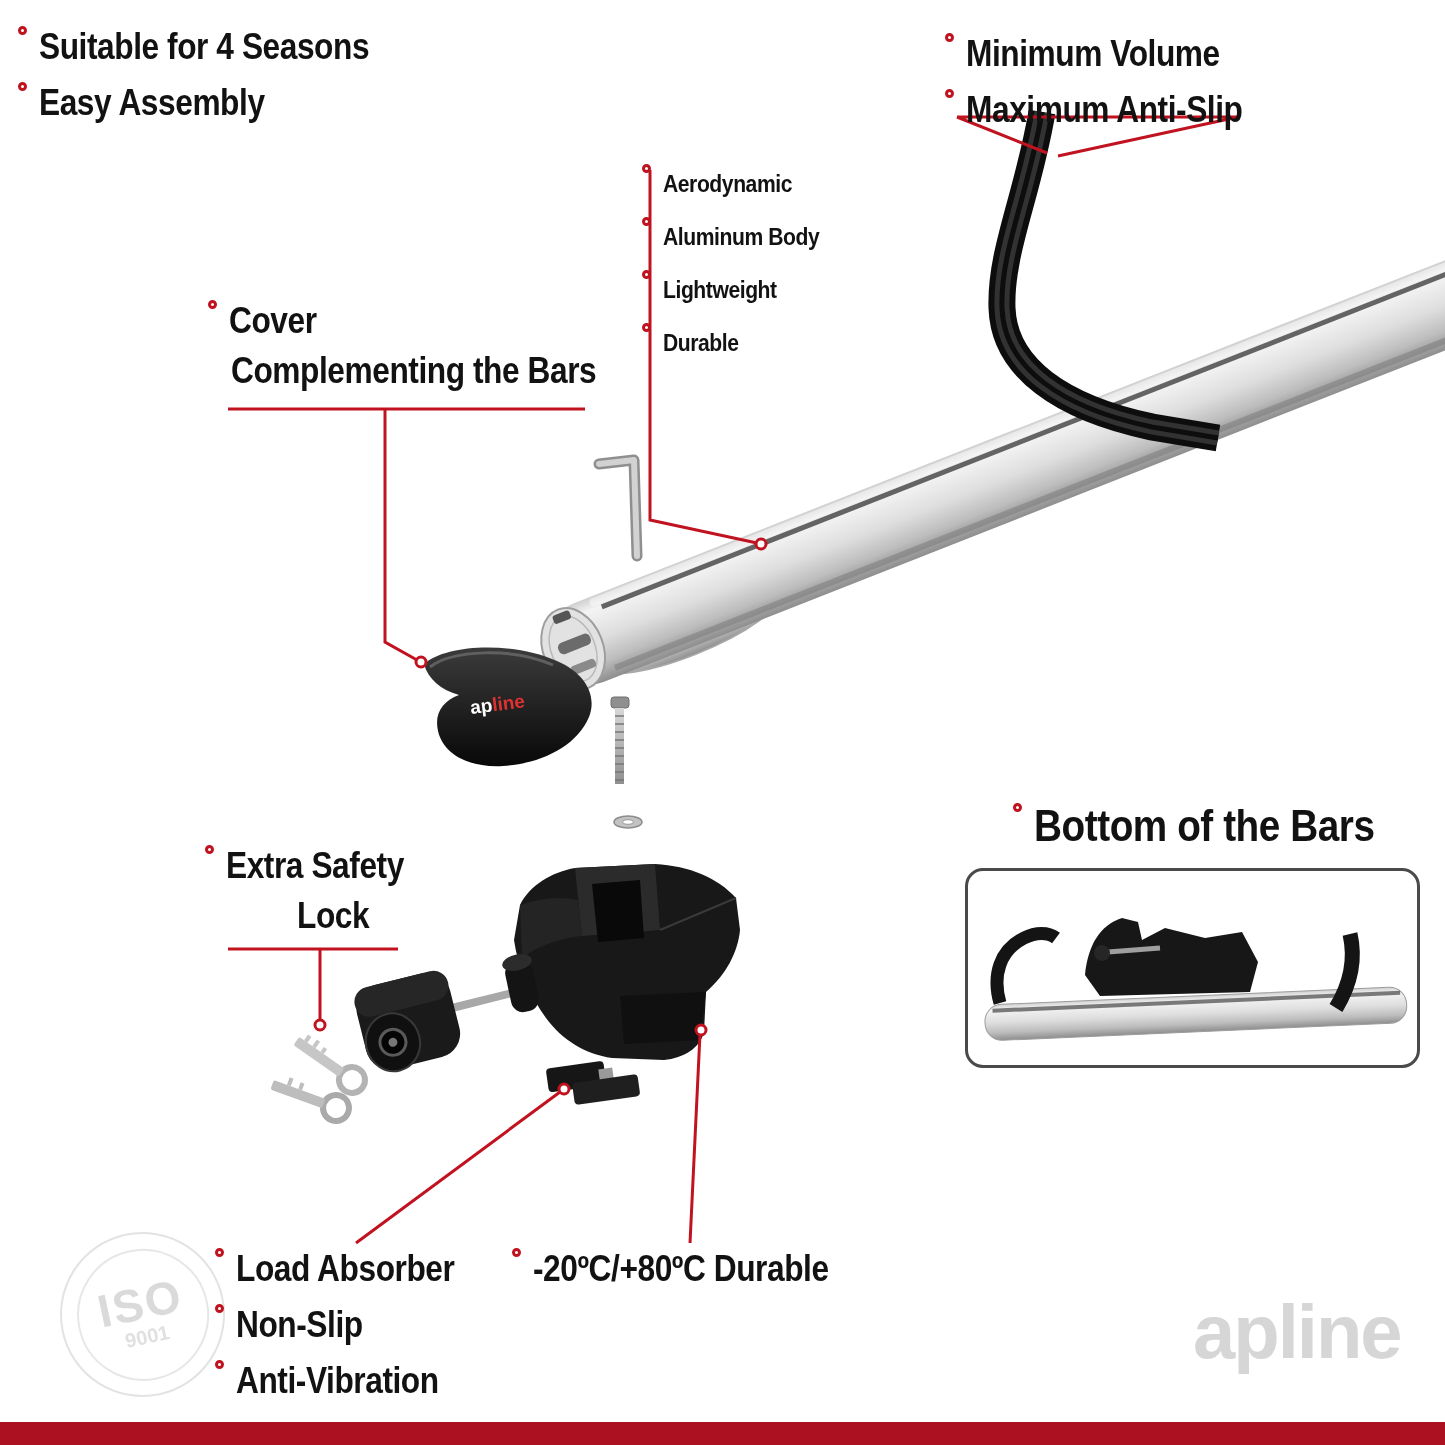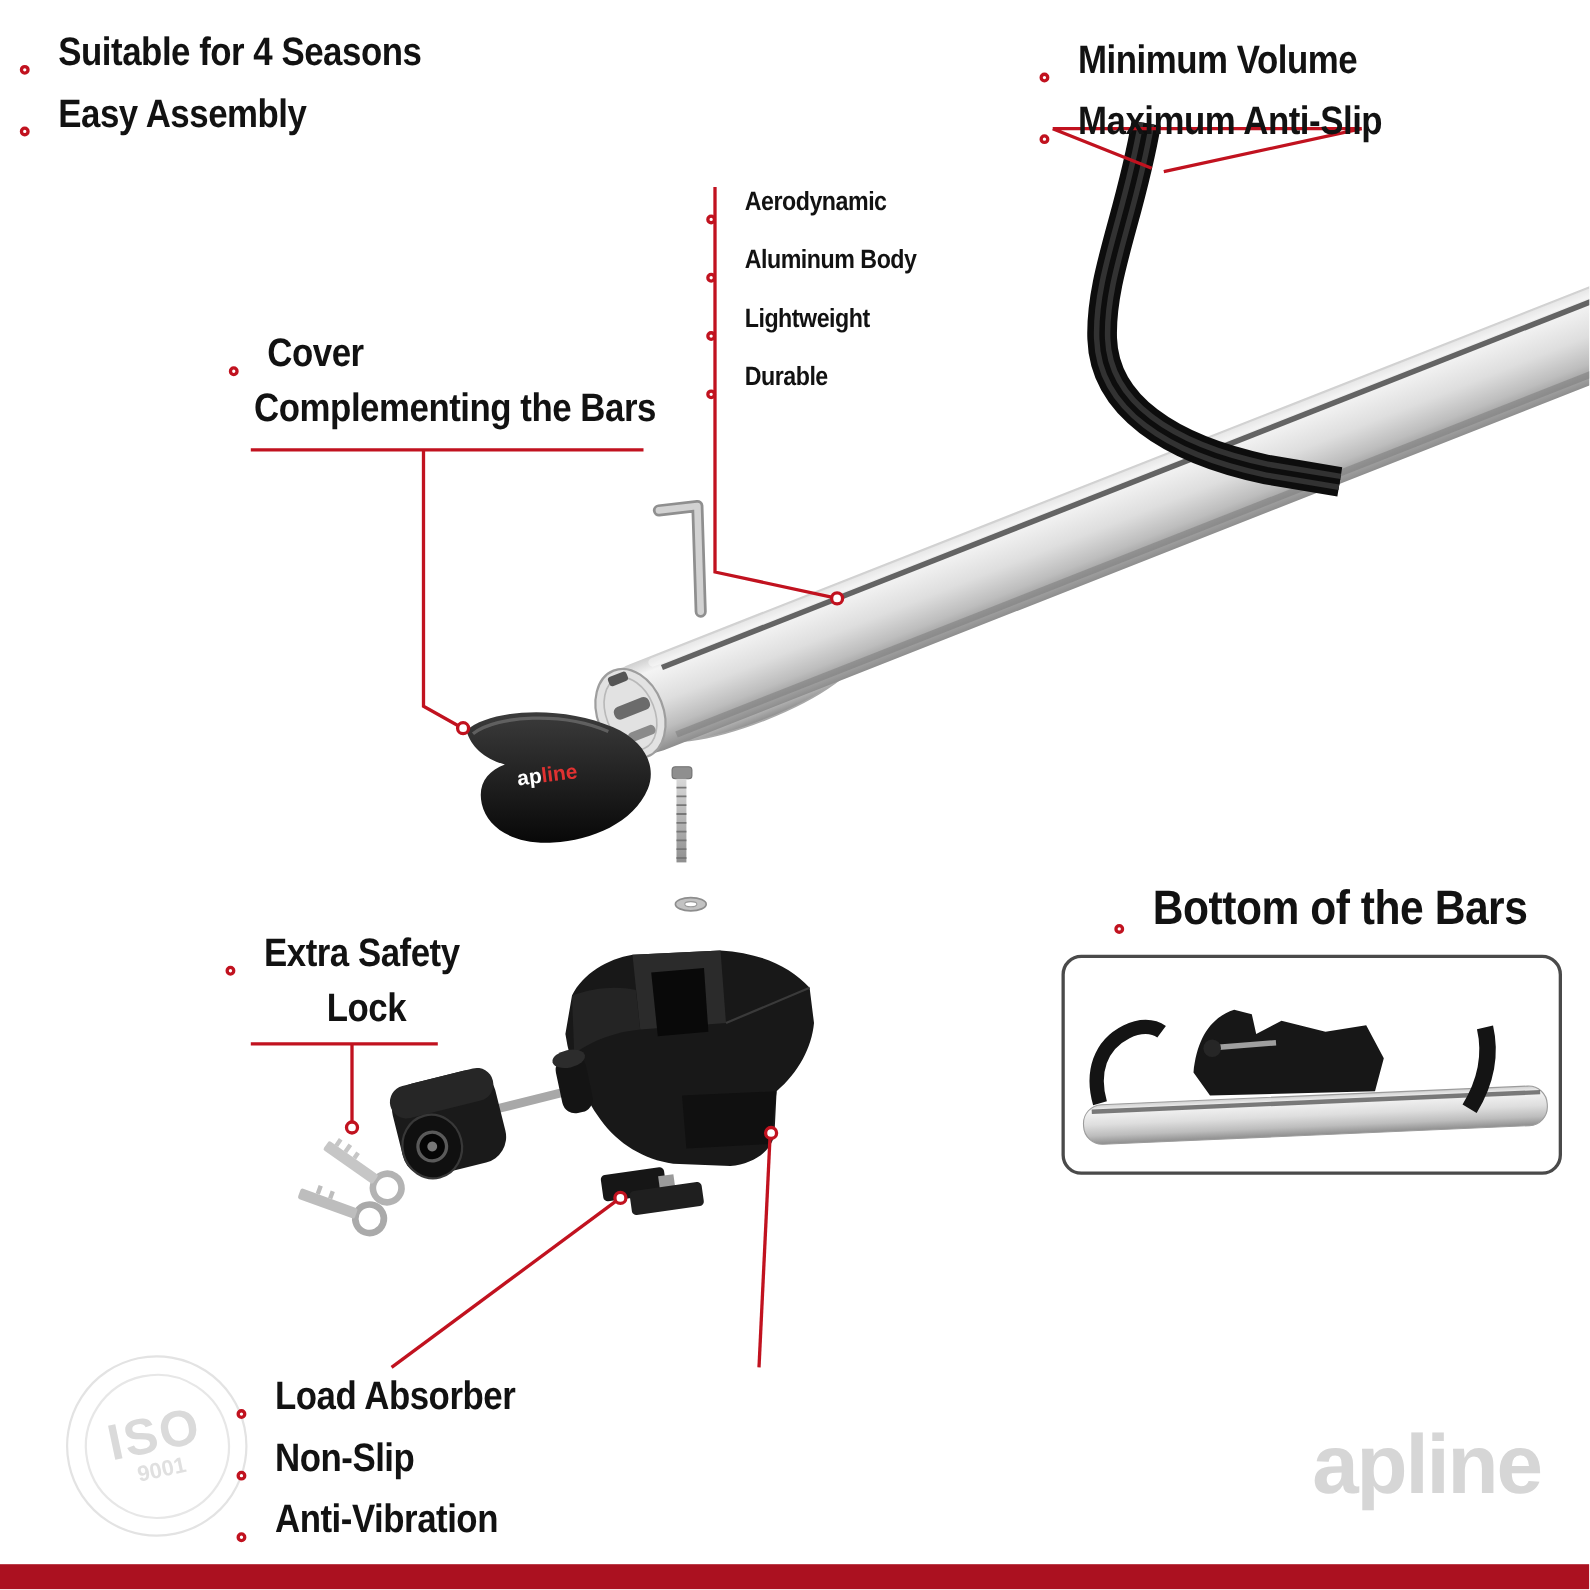--- a/index.html
+++ b/index.html
@@ -1,21 +1,21 @@
 <!DOCTYPE html>
 <html><head>
 <meta charset="utf-8">
 <style>
   * { margin:0; padding:0; box-sizing:border-box; }
   html,body { width:1445px; height:1445px; background:#fff; }
   body { font-family:"Liberation Sans", sans-serif; }
   .stage { position:relative; width:1445px; height:1445px; background:#ffffff; overflow:hidden; }
   .art { position:absolute; left:0; top:0; width:1445px; height:1445px; }
   .label { position:absolute; color:#121212; font-weight:700; letter-spacing:-0.5px; z-index:5; }
-  .row { display:flex; align-items:flex-end; gap:26px; margin-bottom:14px; }
+  .row { display:flex; align-items:flex-start; gap:12px; margin-bottom:14px; }
   .row:last-child { margin-bottom:0; }
   .ring { width:9px; height:9px; border:3px solid #c1121f; border-radius:50%; background:#fff; flex:0 0 auto; }
   .txt { display:inline-block; transform:scaleX(0.88); transform-origin:left center; white-space:nowrap; }
   .fs36 { font-size:36px; line-height:42px; }
   .fs34 { font-size:24px; line-height:40px; }
   .fs40 { font-size:44px; line-height:46px; }
   .tight .row { margin-bottom:13px; }
   .box-outline { position:absolute; left:965px; top:868px; width:455px; height:200px;
                  border:3px solid #4a4a4a; border-radius:18px; background:transparent; z-index:4; }
   .bottom-strip { position:absolute; left:0; right:0; bottom:0; height:23px; background:#ab1120; z-index:6; }
@@ -250,17 +250,21 @@
       <span class="ring"></span>
       <span class="txt">Non-Slip</span>
     </div>
     <div class="row">
       <span class="ring"></span>
       <span class="txt">Anti-Vibration</span>
     </div>
   </div>
 
   <div class="label fs36" style="left:512px; top:1248px;">
+    <div class="row">
+      <span class="ring"></span>
+      <span class="txt">-20ºC/+80ºC Durable</span>
+    </div>
   </div>
 
   <div class="bottom-strip"></div>
 
 </div>
 
 </body></html>

